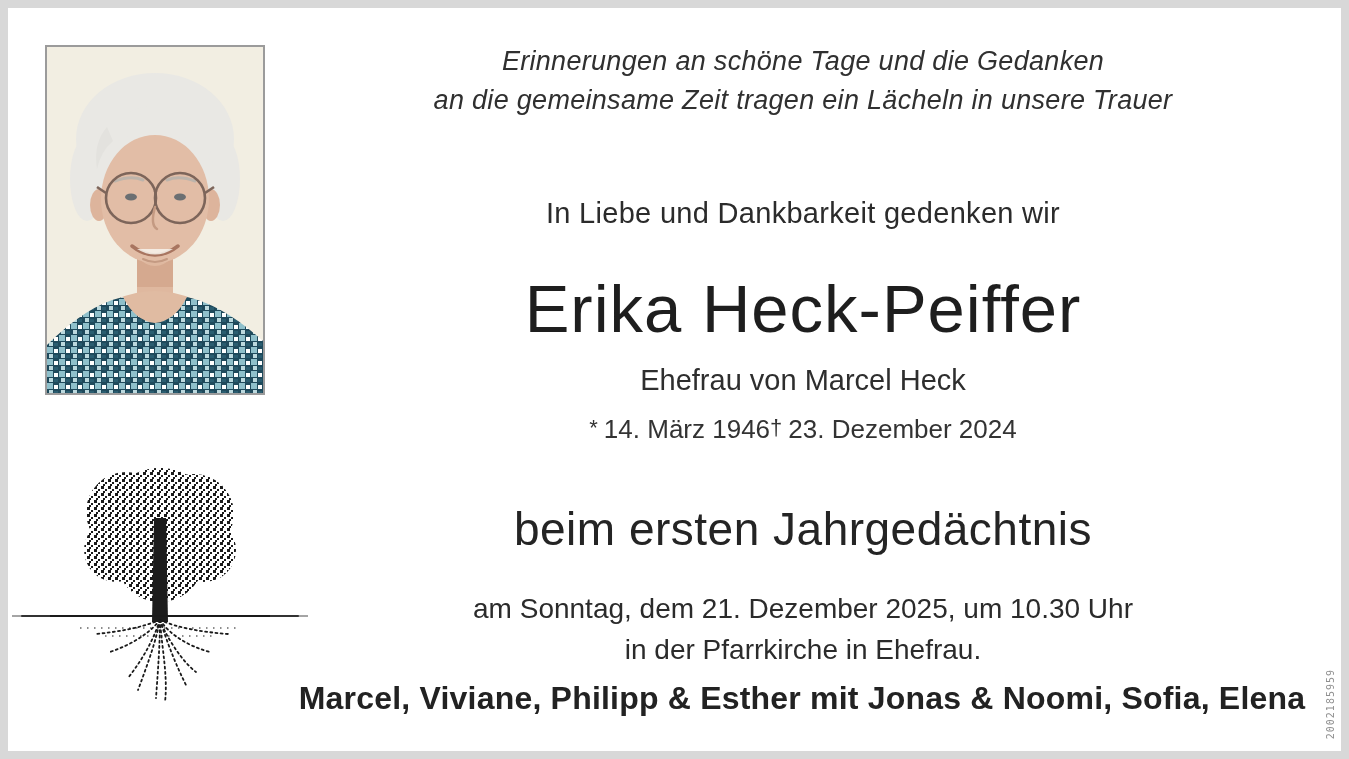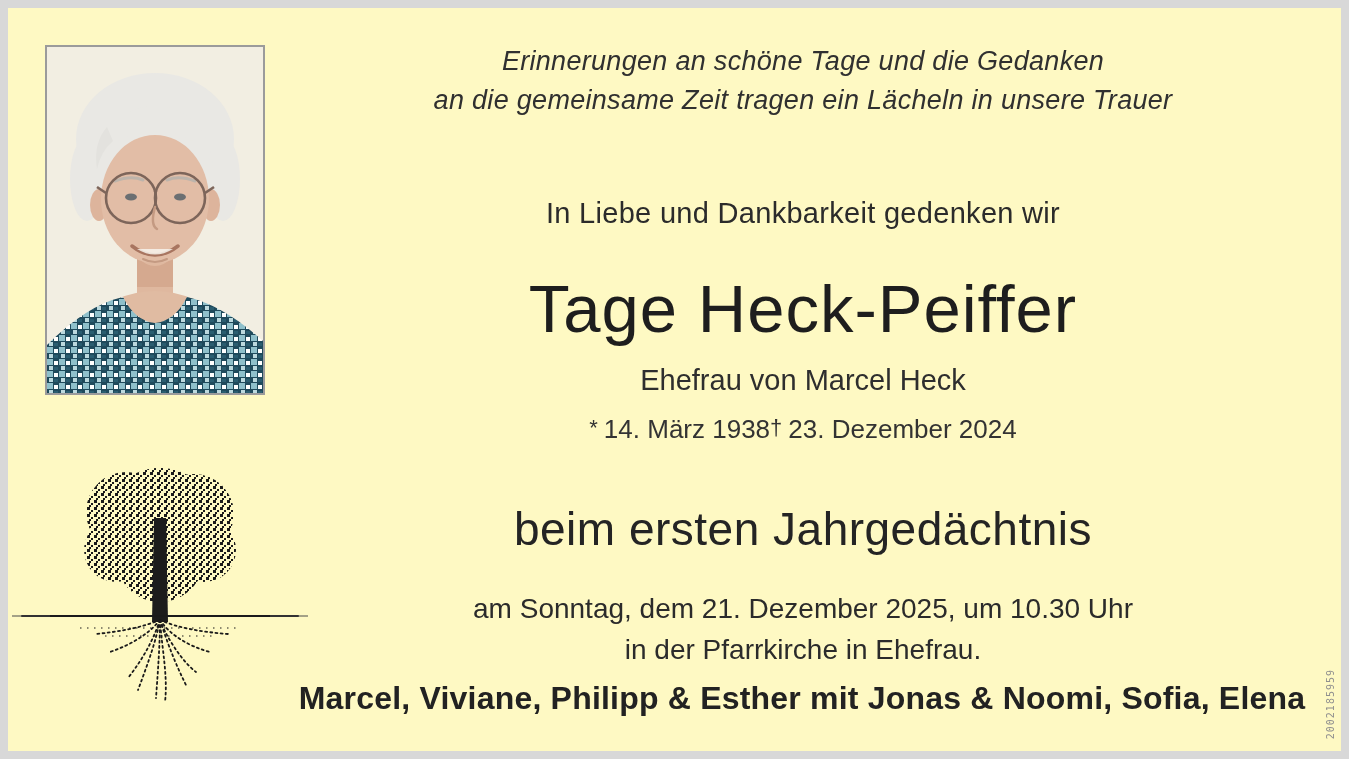--- a/index.html
+++ b/index.html
@@ -6,21 +6,21 @@
   body{
     width:1349px;height:759px;
     background:#d8d8d8;
     font-family:"Liberation Sans","DejaVu Sans",sans-serif;
     color:#2b2b2b;
     position:relative;
     overflow:hidden;
   }
   .card{
     position:absolute;left:8px;top:8px;right:8px;bottom:8px;
-    background:#fef9c3;
+    background:#ffffff;
   }
   
   .photo-frame{
     position:absolute;left:37px;top:37px;width:216px;height:346px;
     border:2px solid #9b9b9b;background:#f2eee2;
   }
   .photo-frame svg{display:block;}
   
   .col{
     position:absolute;left:264px;width:1062px;text-align:center;
@@ -126,26 +126,26 @@
     </svg>
   </div>
 
   <div class="col intro">
     <div>Erinnerungen an schöne Tage und die Gedanken</div>
     <div>an die gemeinsame Zeit tragen ein Lächeln in unsere Trauer</div>
   </div>
 
   <div class="col dedication">In Liebe und Dankbarkeit gedenken wir</div>
 
-  <div class="col deceased-name">Tage Heck-Peiffer</div>
+  <div class="col deceased-name">Erika Heck-Peiffer</div>
 
   <div class="col relation">Ehefrau von Marcel Heck</div>
 
   <div class="col dates">
-    <span class="birth-group"><span class="sym">*</span><span>14. März 1938</span></span><span class="death-group"><span class="sym">†</span><span>23. Dezember 2024</span></span>
+    <span class="birth-group"><span class="sym">*</span><span>14. März 1946</span></span><span class="death-group"><span class="sym">†</span><span>23. Dezember 2024</span></span>
   </div>
 
   <div class="col occasion">beim ersten Jahrgedächtnis</div>
 
   <div class="col event">
     <div>am Sonntag, dem 21. Dezember 2025, um 10.30 Uhr</div>
     <div>in der Pfarrkirche in Ehefrau.</div>
   </div>
 
   <div class="col family">Marcel, Viviane, Philipp &amp; Esther mit Jonas &amp; Noomi, Sofia, Elena</div>

